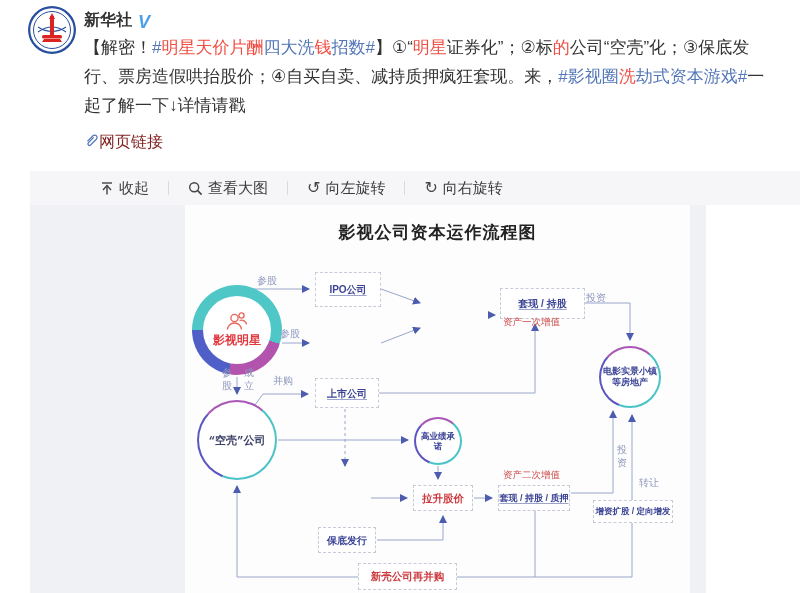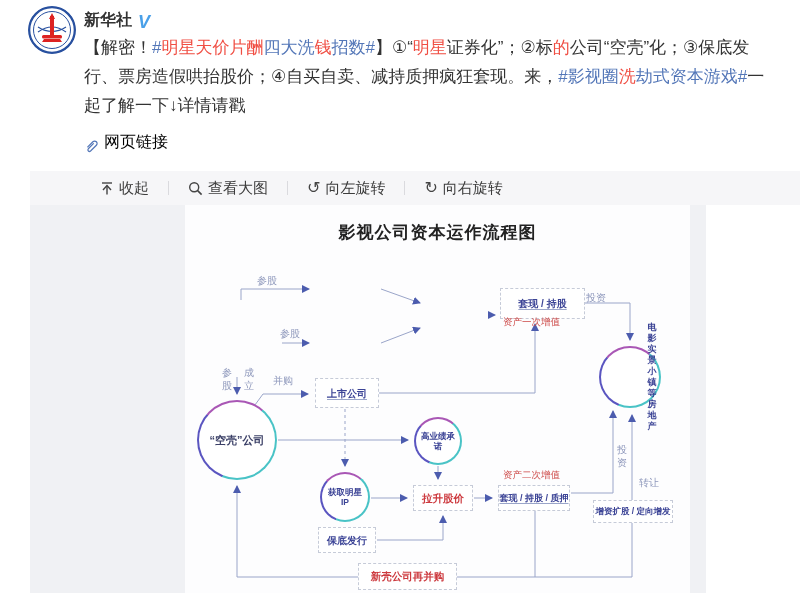--- a/index.html
+++ b/index.html
@@ -6,22 +6,22 @@
   .page{position:relative;width:800px;height:593px;background:#fff;overflow:hidden;
         font-family:"Liberation Sans","DejaVu Sans",sans-serif;}
   
   .avatar{position:absolute;left:28px;top:6px;width:48px;height:48px;border-radius:50%;}
   .header-line{position:absolute;left:84px;top:10px;display:flex;align-items:flex-end;gap:6px;}
   .author{font-size:16px;font-weight:bold;color:#333;}
   .vbadge{font-size:18px;font-weight:900;font-style:italic;color:#4aa0e8;line-height:1;}
   
   .post-text{position:absolute;left:84px;top:33px;width:694px;font-size:17px;line-height:29px;}
   .t-dark{color:#333;} .t-blue{color:#5477b8;} .t-red{color:#f04e43;}
-  .link-row{position:absolute;left:84px;top:132px;display:flex;align-items:flex-end;gap:5px;
-            color:#000000;font-size:16px;cursor:pointer;}
+  .link-row{position:absolute;left:84px;top:132px;display:flex;align-items:flex-start;
+            color:#7f1d1d;font-size:16px;cursor:pointer;}
   
   .toolbar{position:absolute;left:30px;top:171px;width:770px;height:34px;background:#f6f6f8;
            display:flex;align-items:center;padding-left:70px;box-sizing:border-box;
            color:#3c3c3c;font-size:15px;}
   .tb-item{display:flex;align-items:center;gap:5px;margin-right:19px;cursor:pointer;white-space:nowrap;}
   .tb-div{width:1px;height:14px;background:#dadade;margin-right:19px;}
   .rot{font-size:16px;line-height:1;color:#444;}
   
   .media{position:absolute;left:30px;top:205px;width:676px;height:388px;background:#f0f1f4;}
   .panel{position:absolute;left:155px;top:0;width:505px;height:388px;background:#fdfdfe;}
@@ -139,43 +139,52 @@
           <path d="M289,293 H307" marker-end="url(#arw)"></path>
           <path d="M386,288 H428 V206" marker-end="url(#arw)"></path>
           <path d="M350,306 V372"></path>
           <path d="M52,372 H447"></path>
           <path d="M52,372 V281" marker-end="url(#arw)"></path>
           <path d="M447,372 V318"></path>
           <path d="M447,295 V210" marker-end="url(#arw)"></path>
         </g>
       </svg>
 
-
+      <div class="star">
+        <div class="star-in">
+          <svg width="24" height="20" viewBox="0 0 24 20">
+            <circle cx="16.5" cy="4.5" r="2.6" fill="none" stroke="#e8645a" stroke-width="1.3"></circle>
+            <path d="M14.5,9.5 a5,4.5 0 0 1 7,4" fill="none" stroke="#e8645a" stroke-width="1.3"></path>
+            <circle cx="9.5" cy="7" r="3.6" fill="none" stroke="#e8645a" stroke-width="1.3"></circle>
+            <path d="M2.5,18.5 a7,6.5 0 0 1 14,0" fill="none" stroke="#e8645a" stroke-width="1.3"></path>
+          </svg>
+          <span class="star-label">影视明星</span>
+        </div>
+      </div>
+
+      <div class="dbox u" style="left:130px;top:67px;width:66px;height:35px;">IPO公司</div>
       <div class="dbox u" style="left:315px;top:83px;width:85px;height:31px;">套现 / 持股</div>
       <div class="dbox u" style="left:130px;top:173px;width:64px;height:30px;">上市公司</div>
       <div class="dbox redtxt" style="left:228px;top:280px;width:60px;height:26px;font-size:10.5px;">拉升股价</div>
       <div class="dbox" style="left:133px;top:322px;width:58px;height:26px;">保底发行</div>
       <div class="dbox u" style="left:313px;top:280px;width:72px;height:26px;font-size:9px;">套现 / 持股 / 质押</div>
       <div class="dbox redtxt" style="left:173px;top:358px;width:99px;height:27px;font-size:10.5px;">新壳公司再并购</div>
       <div class="dbox" style="left:408px;top:295px;width:80px;height:23px;font-size:8.5px;">增资扩股 / 定向增发</div>
 
       <div class="ring" style="left:414px;top:141px;width:62px;height:62px;">
-        <div class="ring-in" style="font-size:9px;line-height:11px;padding-left:44px;">
+        <div class="ring-in" style="font-size:9px;line-height:11px;">
           <span>电影实景小镇</span>
           <span>等房地产</span>
         </div>
       </div>
       <div class="ring" style="left:12px;top:195px;width:80px;height:80px;">
-        <div class="ring-in" style="font-size:11px;color:#3a3f66;">“空壳”公司</div>
+        <div class="ring-in" style="font-size:11px;color:#3a3f66;font-family:Liberation Mono, monospace;">“空壳”公司</div>
       </div>
       <div class="ring" style="left:229px;top:212px;width:48px;height:48px;">
         <div class="ring-in" style="font-size:8.5px;line-height:10px;padding:3px;">高业绩承诺</div>
-      </div>
-      <div class="ring" style="left:135px;top:267px;width:50px;height:50px;">
-        <div class="ring-in" style="font-size:8.5px;line-height:10px;padding:2px;">获取明星IP</div>
       </div>
 
       <div class="anno" style="left:318px;top:66px;margin-top:45px;">资产一次增值</div>
       <div class="anno" style="left:318px;top:264px;">资产二次增值</div>
 
       <div class="elabel" style="left:72px;top:69px;">参股</div>
       <div class="elabel" style="left:95px;top:122px;">参股</div>
       <div class="vlabel" style="left:36px;top:161px;">参股</div>
       <div class="vlabel" style="left:58px;top:161px;">成立</div>
       <div class="elabel" style="left:88px;top:169px;">并购</div>

